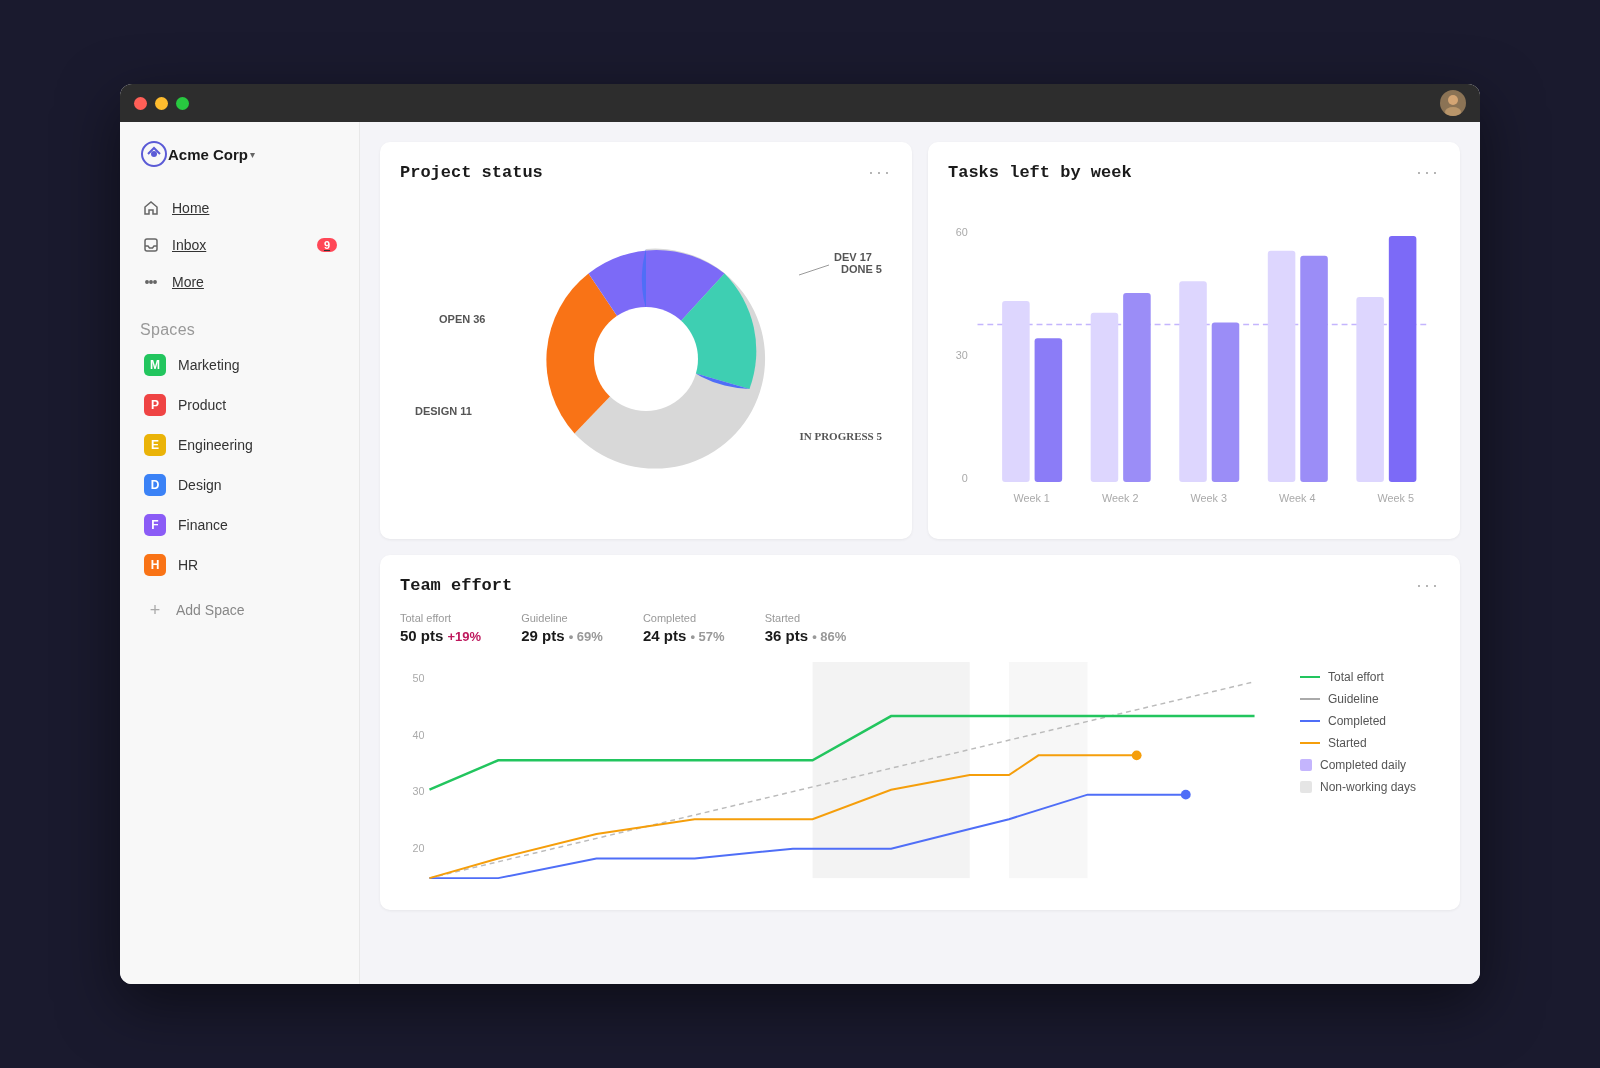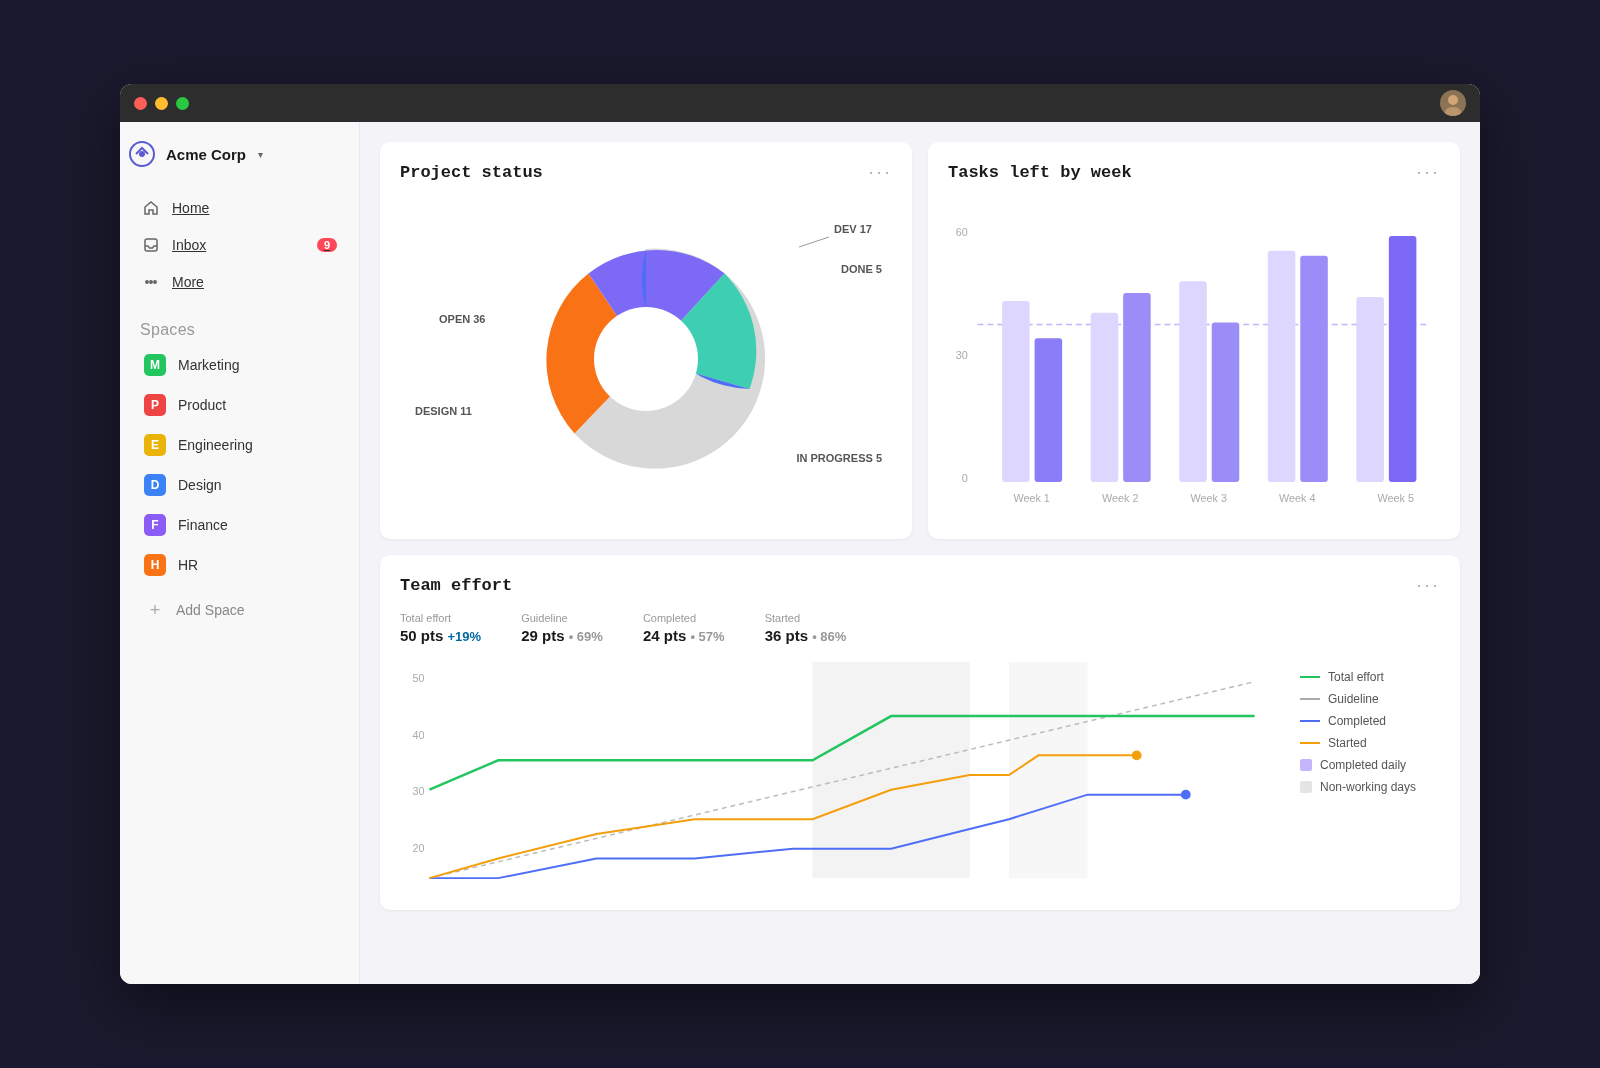--- a/index.html
+++ b/index.html
@@ -55,22 +55,21 @@
       background: #f8f8f8;
       border-right: 1px solid #e8e8e8;
       display: flex;
       flex-direction: column;
       flex-shrink: 0;
       padding-bottom: 16px;
     }
     .sidebar-brand {
       display: flex;
       align-items: center;
-      gap: 10px;
-      padding: 18px 8px;
+      padding: 18px 20px;
       cursor: pointer;
     }
     .brand-logo {
       width: 28px; height: 28px;
       display: flex; align-items: center; justify-content: center;
     }
     .brand-name {
       font-size: 15px;
       font-weight: 600;
       color: #1a1a1a;
@@ -237,21 +236,21 @@
     }
     .effort-stat .stat-value {
       font-size: 15px;
       font-weight: 700;
       color: #1a1a1a;
     }
     .stat-pct {
       font-size: 13px;
       font-weight: 600;
     }
-    .pct-positive { color: #0369a1; }
+    .pct-positive { color: #be185d; }
     .pct-neutral { color: #999; }
     .effort-body {
       display: flex;
       gap: 16px;
     }
     .line-chart-area {
       flex: 1;
       height: 230px;
       position: relative;
     }
@@ -398,30 +397,30 @@
 
               <path d="M140,140 L82.5,54.5 A110,110 0 0,1 218.5,54.5 Z" fill="#7c6af7"></path>
 
               <path d="M140,140 L218.5,54.5 A110,110 0 0,1 243.5,170 Z" fill="#3ecfb2"></path>
 
               <path d="M140,140 L243.5,170 A110,110 0 0,1 140,30 Z" fill="#4f6ef7"></path>
 
               <circle cx="140" cy="140" r="52" fill="white"></circle>
             </svg>
 
-            <div style="position:absolute; top:20px; right:20px;">
+            <div style="position:absolute; top:48px; right:20px;">
               <span style="font-size:11px; font-weight:600; color:#555;">DEV 17</span>
               <svg width="30" height="30" style="position:absolute; bottom:-25px; left:-35px;">
                   <line x1="0" y1="15" x2="30" y2="5" stroke="#999" stroke-width="1"></line>
                 </svg>
             </div>
             <div style="position:absolute; top:60px; right:10px;">
               <span style="font-size:11px; font-weight:600; color:#555;margin-top:36px;">DONE 5</span>
             </div>
-            <div style="position:absolute; bottom:53px; right:10px;">
+            <div style="position:absolute; bottom:75px; right:10px;font-family:Liberation Serif, serif;">
               <span style="font-size:11px; font-weight:600; color:#555;">IN PROGRESS 5</span>
             </div>
             <div style="position:absolute; top:110px; left:15px;margin-left:24px;">
               <span style="font-size:11px; font-weight:600; color:#555;">OPEN 36</span>
             </div>
             <div style="position:absolute; bottom:100px; left:15px;">
               <span style="font-size:11px; font-weight:600; color:#555;">DESIGN 11</span>
             </div>
           </div>
         </div>

